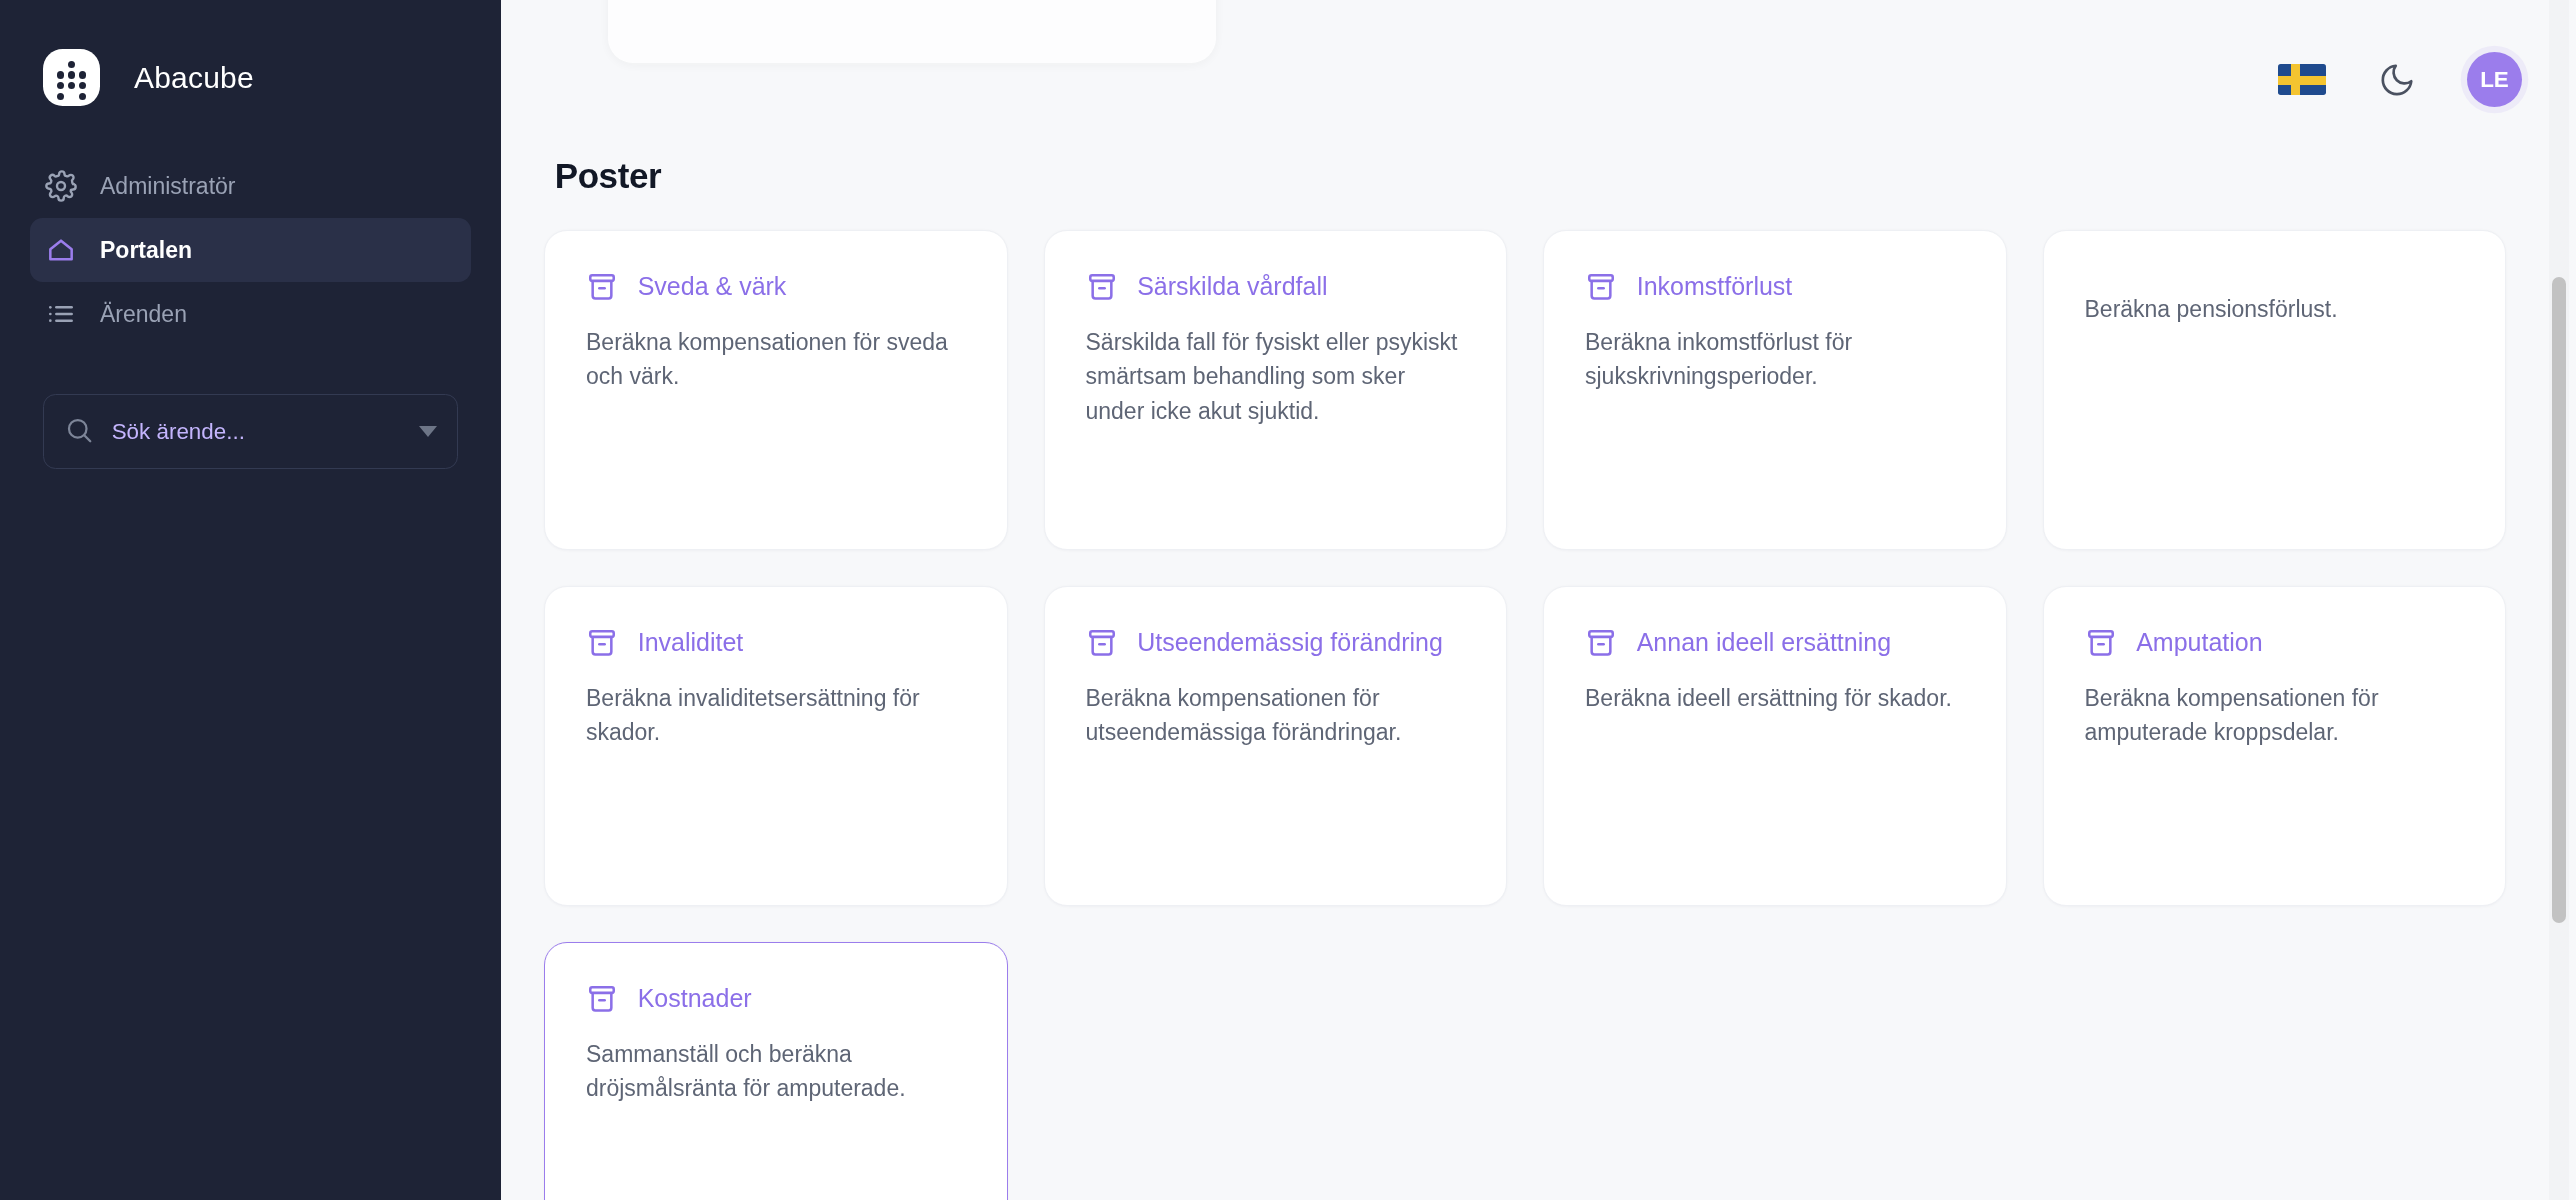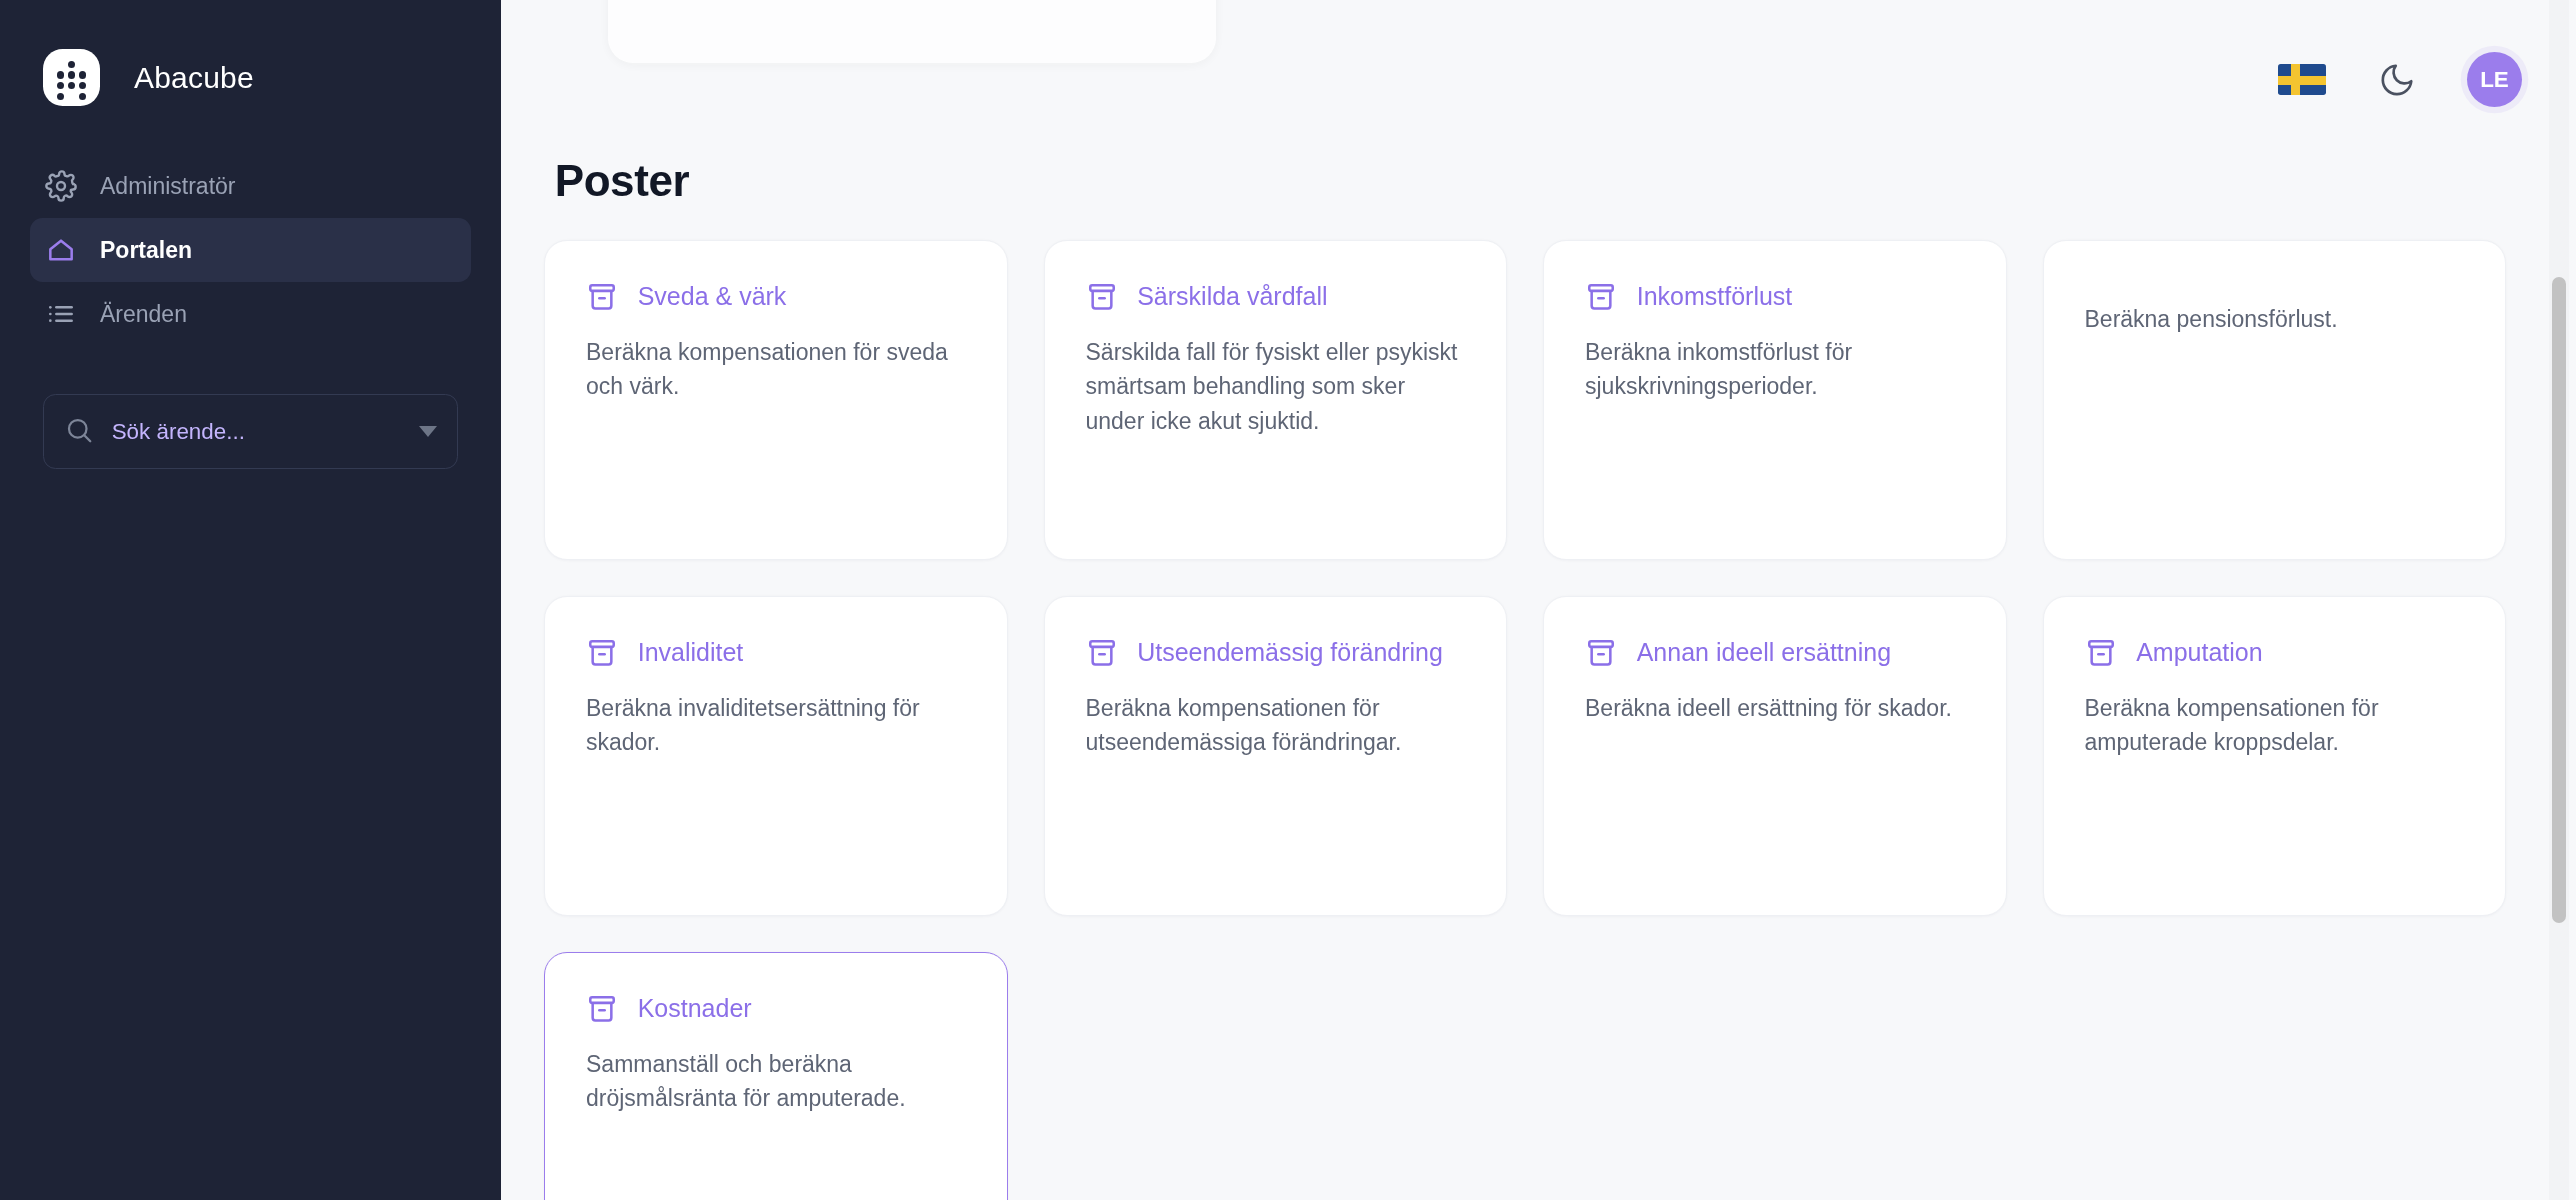--- a/index.html
+++ b/index.html
@@ -69,21 +69,21 @@
   .flag { width: 48px; height: 31px; position: relative; border-radius: 2.7px; overflow: hidden; flex: 0 0 48px; }
   .moon-btn { width: 41px; height: 41px; display: flex; align-items: center; justify-content: center; cursor: pointer; }
   .avatar {
     width: 55px; height: 55px; border-radius: 50%;
     background: #9b7dec; color: #fff; font-size: 22.4px; font-weight: 700;
     display: flex; align-items: center; justify-content: center;
     box-shadow: 0 0 0 6.3px rgba(155,125,236,.10); cursor: pointer;
   }
 
   .content { position: absolute; top: 111px; left: 0; right: 0; bottom: 0; padding: 27px 70px 0 43px; }
-  .page-title { font-size: 44px; font-weight: 700; color: #121826; letter-spacing: -0.4px; margin: 18px 0 34px 10.7px; }
+  .page-title { font-size: 35px; font-weight: 700; color: #121826; letter-spacing: -0.4px; margin: 18px 0 34px 10.7px; }
 
   .grid { display: grid; grid-template-columns: repeat(4, 1fr); gap: 36px; max-width: 2004px; }
   .card {
     background: #ffffff; border-radius: 23px;
     border: 1.3px solid #eef0f4;
     min-height: 320px;
     padding: 39px 41px;
     box-shadow: 0 0.9px 2.7px rgba(30,35,54,.035);
     cursor: pointer;
   }

